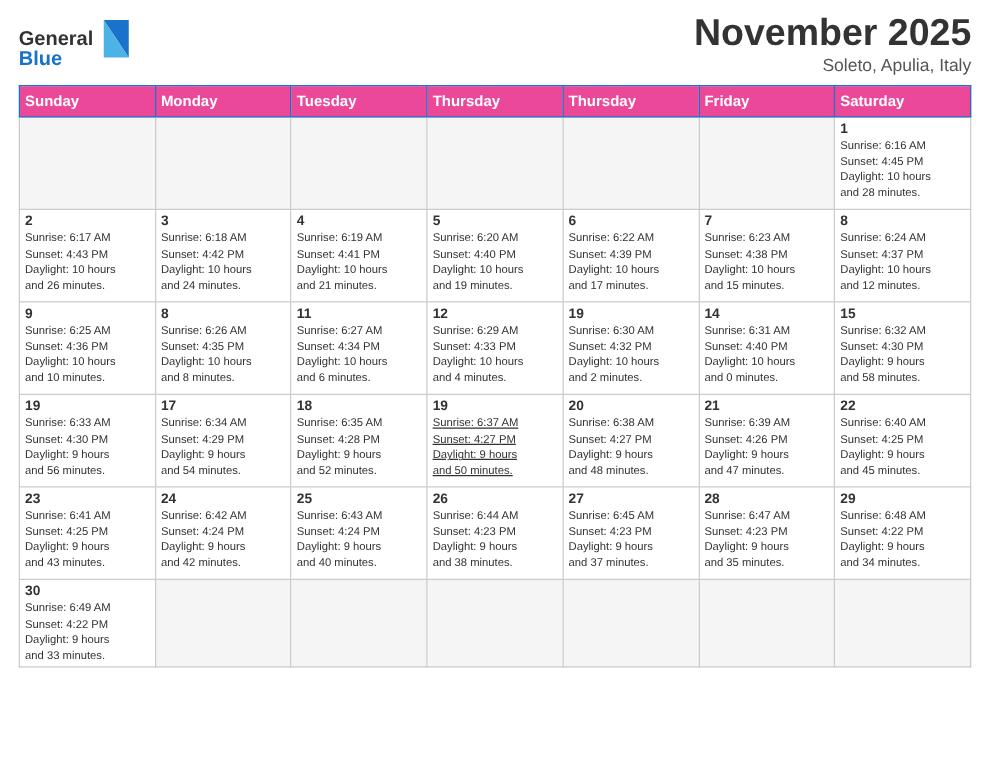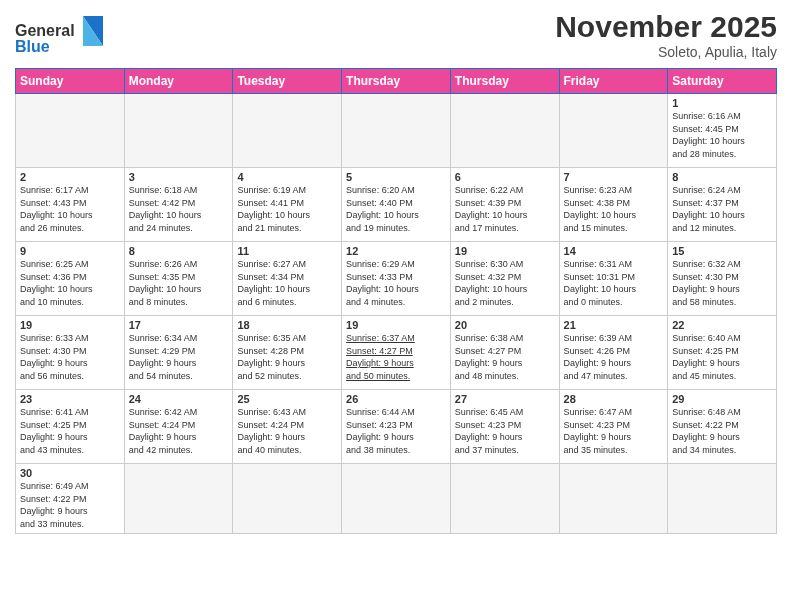--- a/index.html
+++ b/index.html
@@ -214,21 +214,21 @@
           <td>
             <span class="day-number">19</span>
             <div class="day-info" style="white-space: pre-line;">Sunrise: 6:30 AM
 Sunset: 4:32 PM
 Daylight: 10 hours
 and 2 minutes.</div>
           </td>
           <td>
             <span class="day-number">14</span>
             <div class="day-info" style="white-space: pre-line;">Sunrise: 6:31 AM
-Sunset: 10:31 PM
+Sunset: 4:40 PM
 Daylight: 10 hours
 and 0 minutes.</div>
           </td>
           <td>
             <span class="day-number">15</span>
             <div class="day-info" style="white-space: pre-line;">Sunrise: 6:32 AM
 Sunset: 4:30 PM
 Daylight: 9 hours
 and 58 minutes.</div>
           </td>

